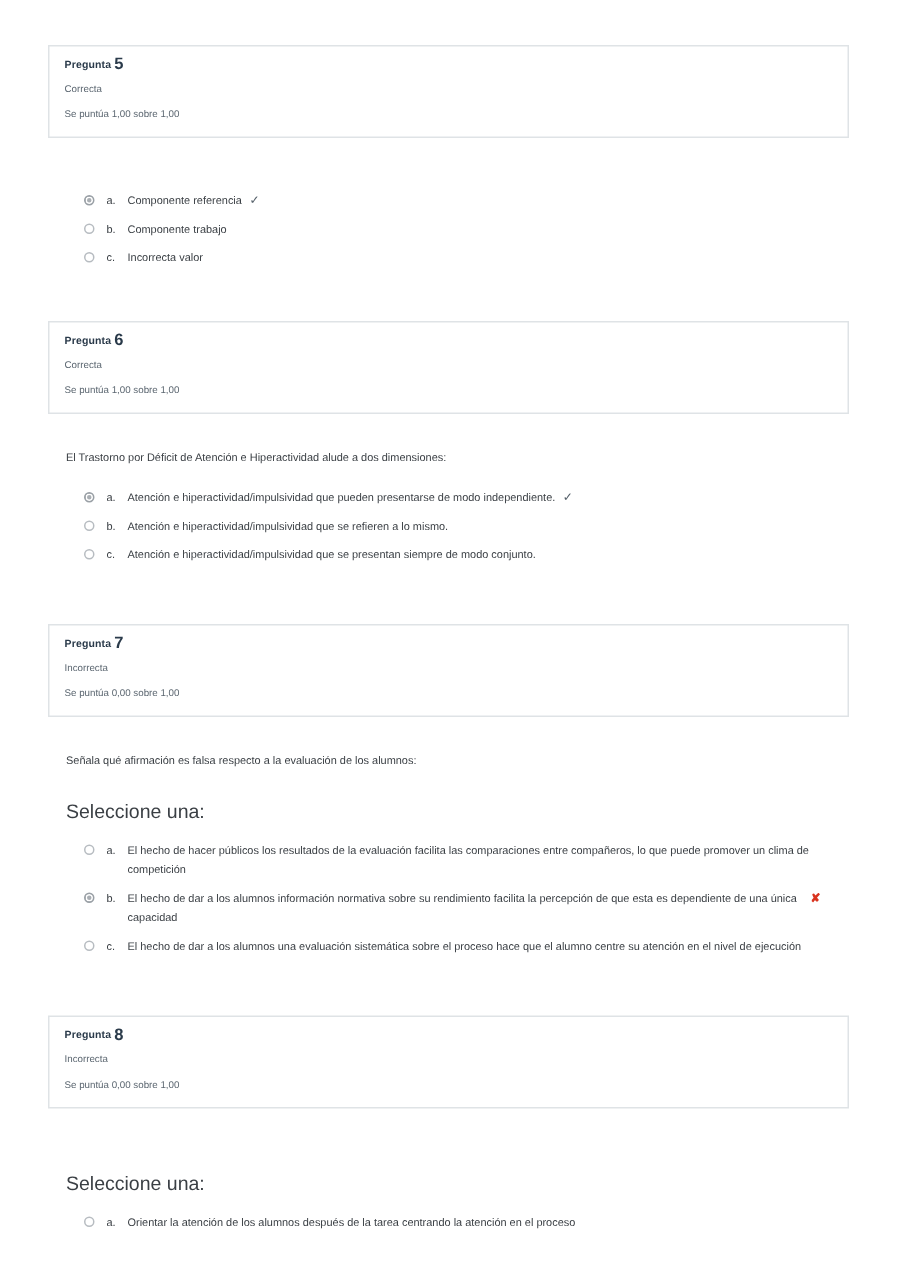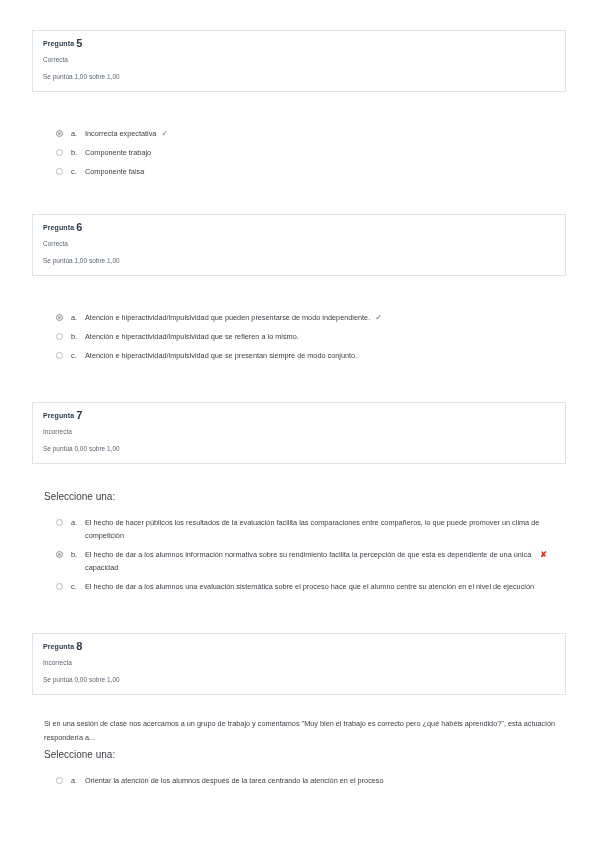--- a/index.html
+++ b/index.html
@@ -68,24 +68,24 @@
   .q-content {
     padding: 22px 12px 0 12px;
   }
   .q-text {
     font-size: 7.3px;
     line-height: 13.5px;
     color: #3a3f44;
     max-width: 512px;
   }
   .q-prompt {
-    font-size: 10px;
-    line-height: 13px;
-    color: #3a3f44;
-    margin-top: 4px;
+    font-size: 13px;
+    line-height: 13px;
+    color: #3a3f44;
+    margin-top: 21px;
   }
   .answers {
     margin-top: 13px;
     padding-left: 12px;
   }
   .answer {
     display: flex;
     align-items: flex-start;
     margin-bottom: 6px;
     position: relative;
@@ -149,43 +149,44 @@
         <div class="q-info">
           <div class="q-no"><span>Pregunta</span><span class="num">5</span></div>
           <div class="q-state">Correcta</div>
           <div class="q-grade">Se puntúa 1,00 sobre 1,00</div>
         </div>
         <div class="q-content">
           <div class="answers">
             <div class="answer">
               <span class="radio checked"></span>
               <span class="ans-letter">a.</span>
-              <span class="ans-text"><span>Incorrecta expectativa</span><span class="mark correct">✓</span></span>
+              <span class="ans-text"><span>Componente referencia</span><span class="mark correct">✓</span></span>
             </div>
             <div class="answer">
               <span class="radio"></span>
               <span class="ans-letter">b.</span>
               <span class="ans-text"><span>Componente trabajo</span></span>
             </div>
             <div class="answer">
               <span class="radio"></span>
               <span class="ans-letter">c.</span>
-              <span class="ans-text"><span>Componente falsa</span></span>
+              <span class="ans-text"><span>Incorrecta valor</span></span>
             </div>
           </div>
         </div>
       </div>
       <div class="spacer-md"></div>
       <div class="question">
         <div class="q-info">
           <div class="q-no"><span>Pregunta</span><span class="num">6</span></div>
           <div class="q-state">Correcta</div>
           <div class="q-grade">Se puntúa 1,00 sobre 1,00</div>
         </div>
         <div class="q-content">
+          <div class="q-text">El Trastorno por Déficit de Atención e Hiperactividad alude a dos dimensiones:</div>
           <div class="answers">
             <div class="answer">
               <span class="radio checked"></span>
               <span class="ans-letter">a.</span>
               <span class="ans-text"><span>Atención e hiperactividad/impulsividad que pueden presentarse de modo independiente.</span><span class="mark correct">✓</span></span>
             </div>
             <div class="answer">
               <span class="radio"></span>
               <span class="ans-letter">b.</span>
               <span class="ans-text"><span>Atención e hiperactividad/impulsividad que se refieren a lo mismo.</span></span>
@@ -199,20 +200,21 @@
         </div>
       </div>
       <div class="spacer-lg"></div>
       <div class="question">
         <div class="q-info">
           <div class="q-no"><span>Pregunta</span><span class="num">7</span></div>
           <div class="q-state">Incorrecta</div>
           <div class="q-grade">Se puntúa 0,00 sobre 1,00</div>
         </div>
         <div class="q-content">
+          <div class="q-text">Señala qué afirmación es falsa respecto a la evaluación de los alumnos:</div>
           <div class="q-prompt">Seleccione una:</div>
           <div class="answers">
             <div class="answer">
               <span class="radio"></span>
               <span class="ans-letter">a.</span>
               <span class="ans-text"><span>El hecho de hacer públicos los resultados de la evaluación facilita las comparaciones entre compañeros, lo que puede promover un clima de competición</span></span>
             </div>
             <div class="answer">
               <span class="radio checked"></span>
               <span class="ans-letter">b.</span>
@@ -228,21 +230,20 @@
         </div>
       </div>
       <div class="spacer-lg"></div>
       <div class="question">
         <div class="q-info">
           <div class="q-no"><span>Pregunta</span><span class="num">8</span></div>
           <div class="q-state">Incorrecta</div>
           <div class="q-grade">Se puntúa 0,00 sobre 1,00</div>
         </div>
         <div class="q-content">
-          <div class="q-text">Si en una sesión de clase nos acercamos a un grupo de trabajo y comentamos "Muy bien el trabajo es correcto pero ¿qué habéis aprendido?", esta actuación respondería a...</div>
           <div class="q-prompt">Seleccione una:</div>
           <div class="answers">
             <div class="answer">
               <span class="radio"></span>
               <span class="ans-letter">a.</span>
               <span class="ans-text"><span>Orientar la atención de los alumnos después de la tarea centrando la atención en el proceso</span></span>
             </div>
           </div>
         </div>
       </div>

